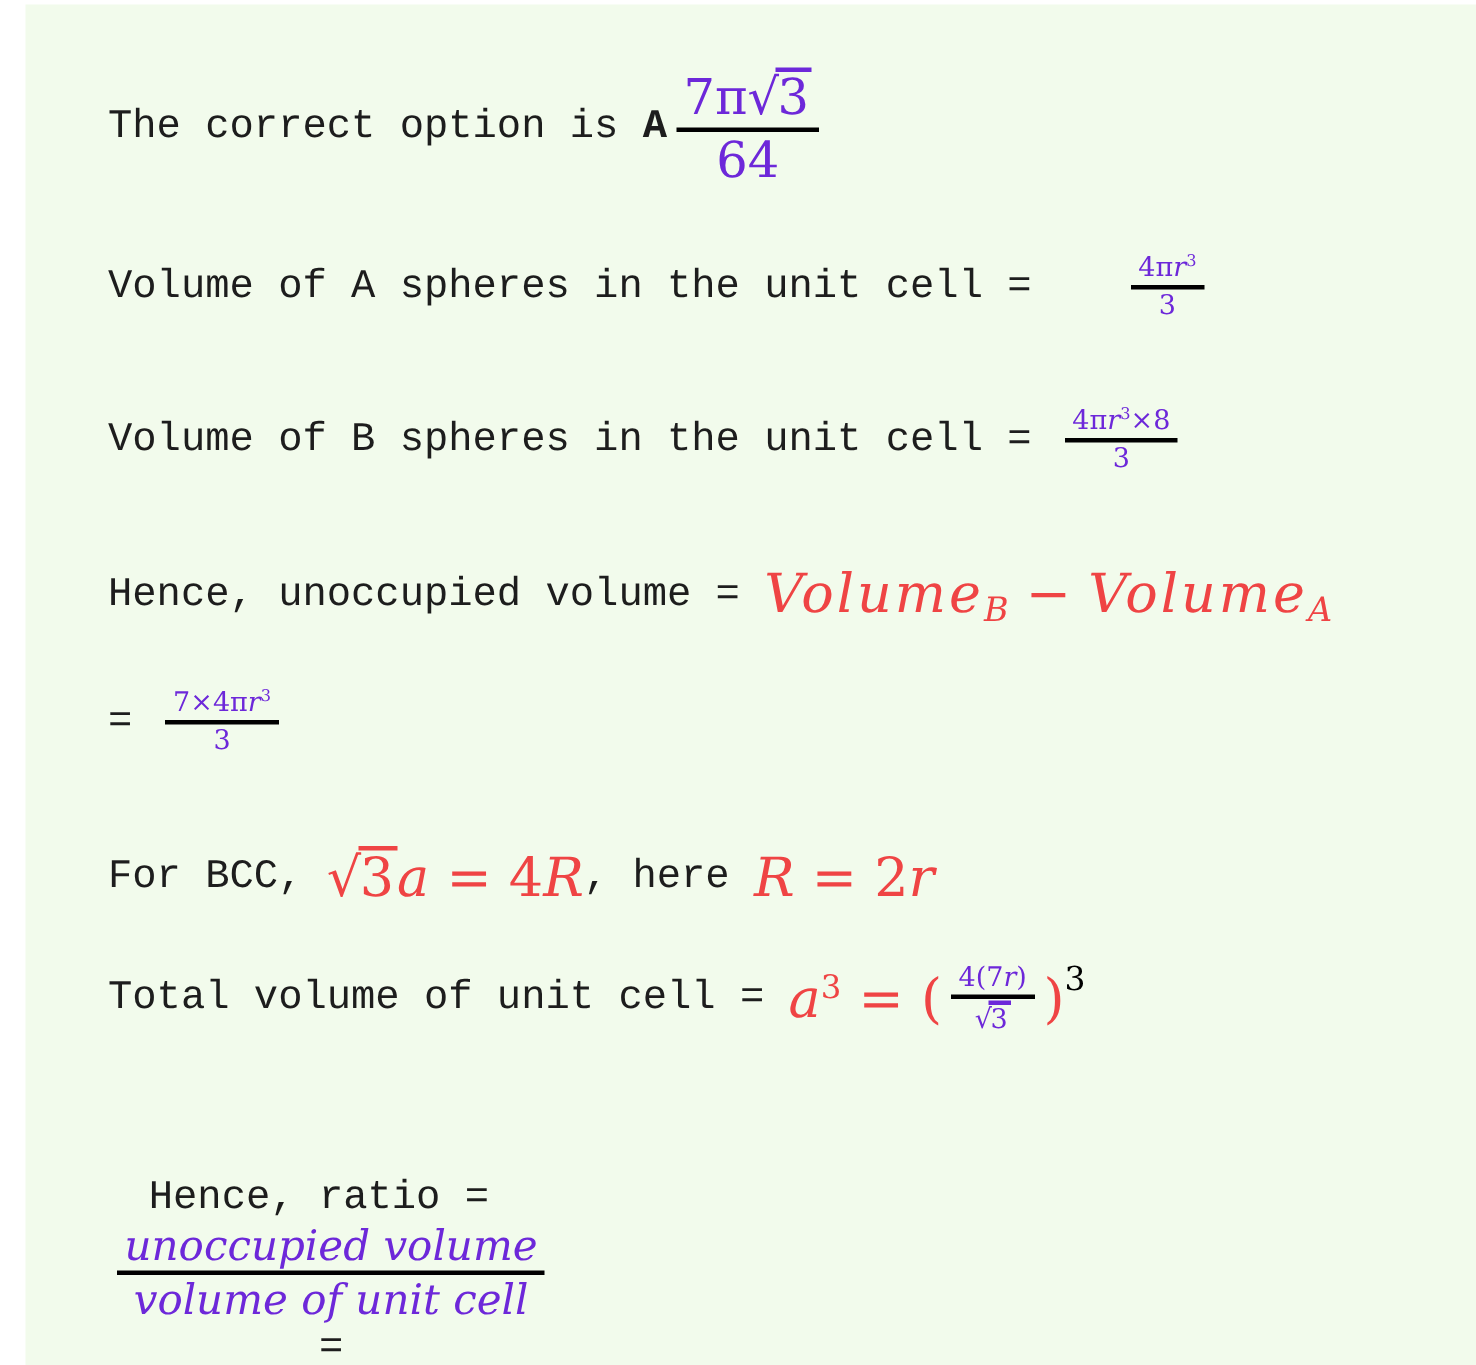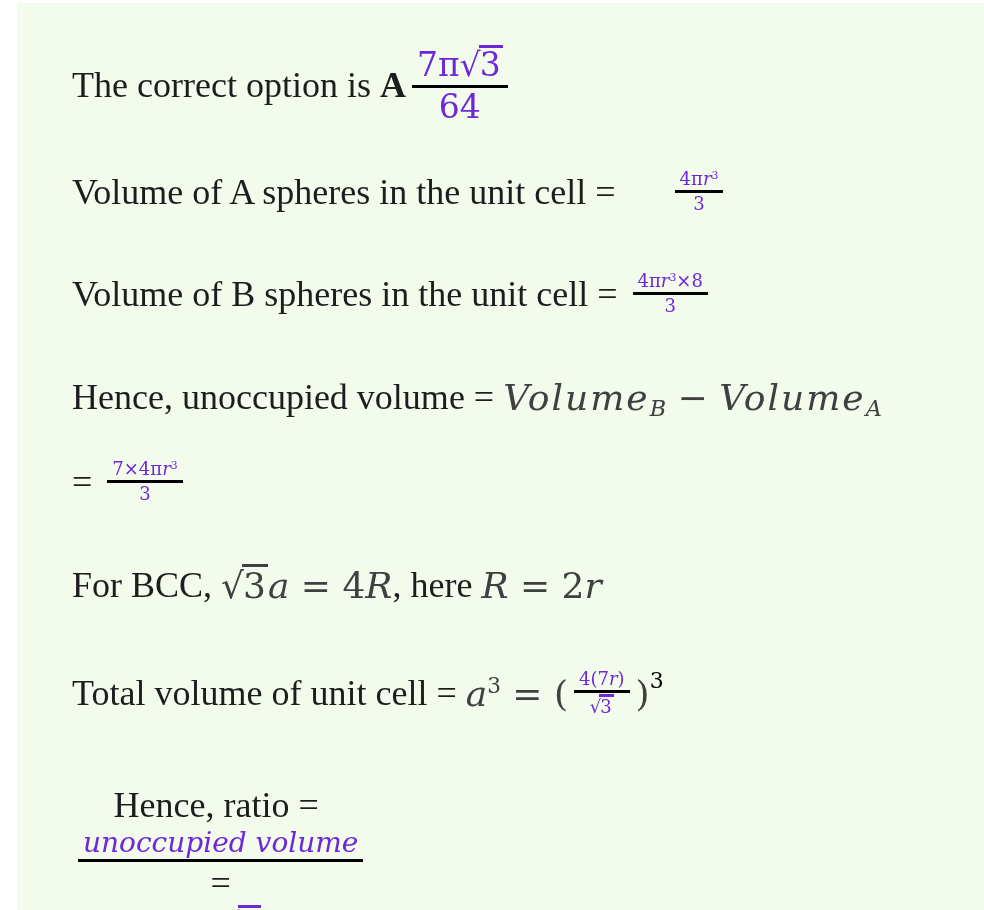--- a/index.html
+++ b/index.html
@@ -10,23 +10,23 @@
   }
   .panel {
     position:absolute; left:17px; top:3px; right:0; bottom:0;
     background:#f2fbec;
   }
   .line {
     position:absolute; left:72px;
     display:flex; align-items:center;
     white-space:pre;
   }
-  .sans { font-family:Liberation Serif, serif; font-size:36px; color:#1d1d1d; }
+  .sans { font-family:Liberation Mono, monospace; font-size:27px; color:#1d1d1d; }
   .b    { font-weight:700; }
-  .math { font-family:"DejaVu Serif", serif; font-size:36px; color:#404040; }
+  .math { font-family:"DejaVu Serif", serif; font-size:36px; color:#ef4444; }
   .it   { font-style:italic; }
   .term { font-style:italic; letter-spacing:2px; }
   sub.ms { font-size:0.62em; vertical-align:-0.28em; line-height:0; font-style:italic; }
   sup.exp { font-size:0.6em; vertical-align:0.6em; line-height:0; font-style:normal; }
 
   .frac {
     display:inline-flex; flex-direction:column; align-items:center;
     font-family:"DejaVu Serif", serif; color:#6d28d9; margin:0 6px;
   }
   .frac .num, .frac .den { line-height:1.12; padding:1px 5px; white-space:pre; }
@@ -45,21 +45,21 @@
     font-family:"DejaVu Serif", serif; font-size:22px; color:#000;
     align-self:flex-start; line-height:1.2;
   }
   
   #line1 { top:44px; }
   #line2 { top:168px;gap:44px; }
   #line3 { top:270px; }
   #line4 { top:376px; }
   #line5 { top:458px; }
   #line6 { top:564px; }
-  #line7 { top:668px; }
+  #line7 { top:641px; }
   #line8 { top:784px;flex-direction:column; }
 </style>
 </head>
 <body>
 
 <div class="panel"></div>
 
 <div class="line" id="line1">
   <span class="sans">The correct option is </span>
   <span class="sans b">A</span>
@@ -119,20 +119,21 @@
   </span>
   <span class="math">)</span>
   <span class="exp-top">3</span>
 </div>
 
 <div class="line" id="line8">
   <span class="sans">Hence, ratio = </span>
   <span class="frac frac-it">
     <span class="num">unoccupied volume</span>
     <span class="bar"></span>
+    <span class="den">volume of unit cell</span>
   </span>
   <span class="sans"> = </span>
   <span class="frac frac-md">
     <span class="num"><span>7π</span><span class="rad">√</span><span class="sqrt-arg">3</span></span>
     <span class="bar"></span>
     <span class="den">64</span>
   </span>
 </div>
 
 </body></html>

